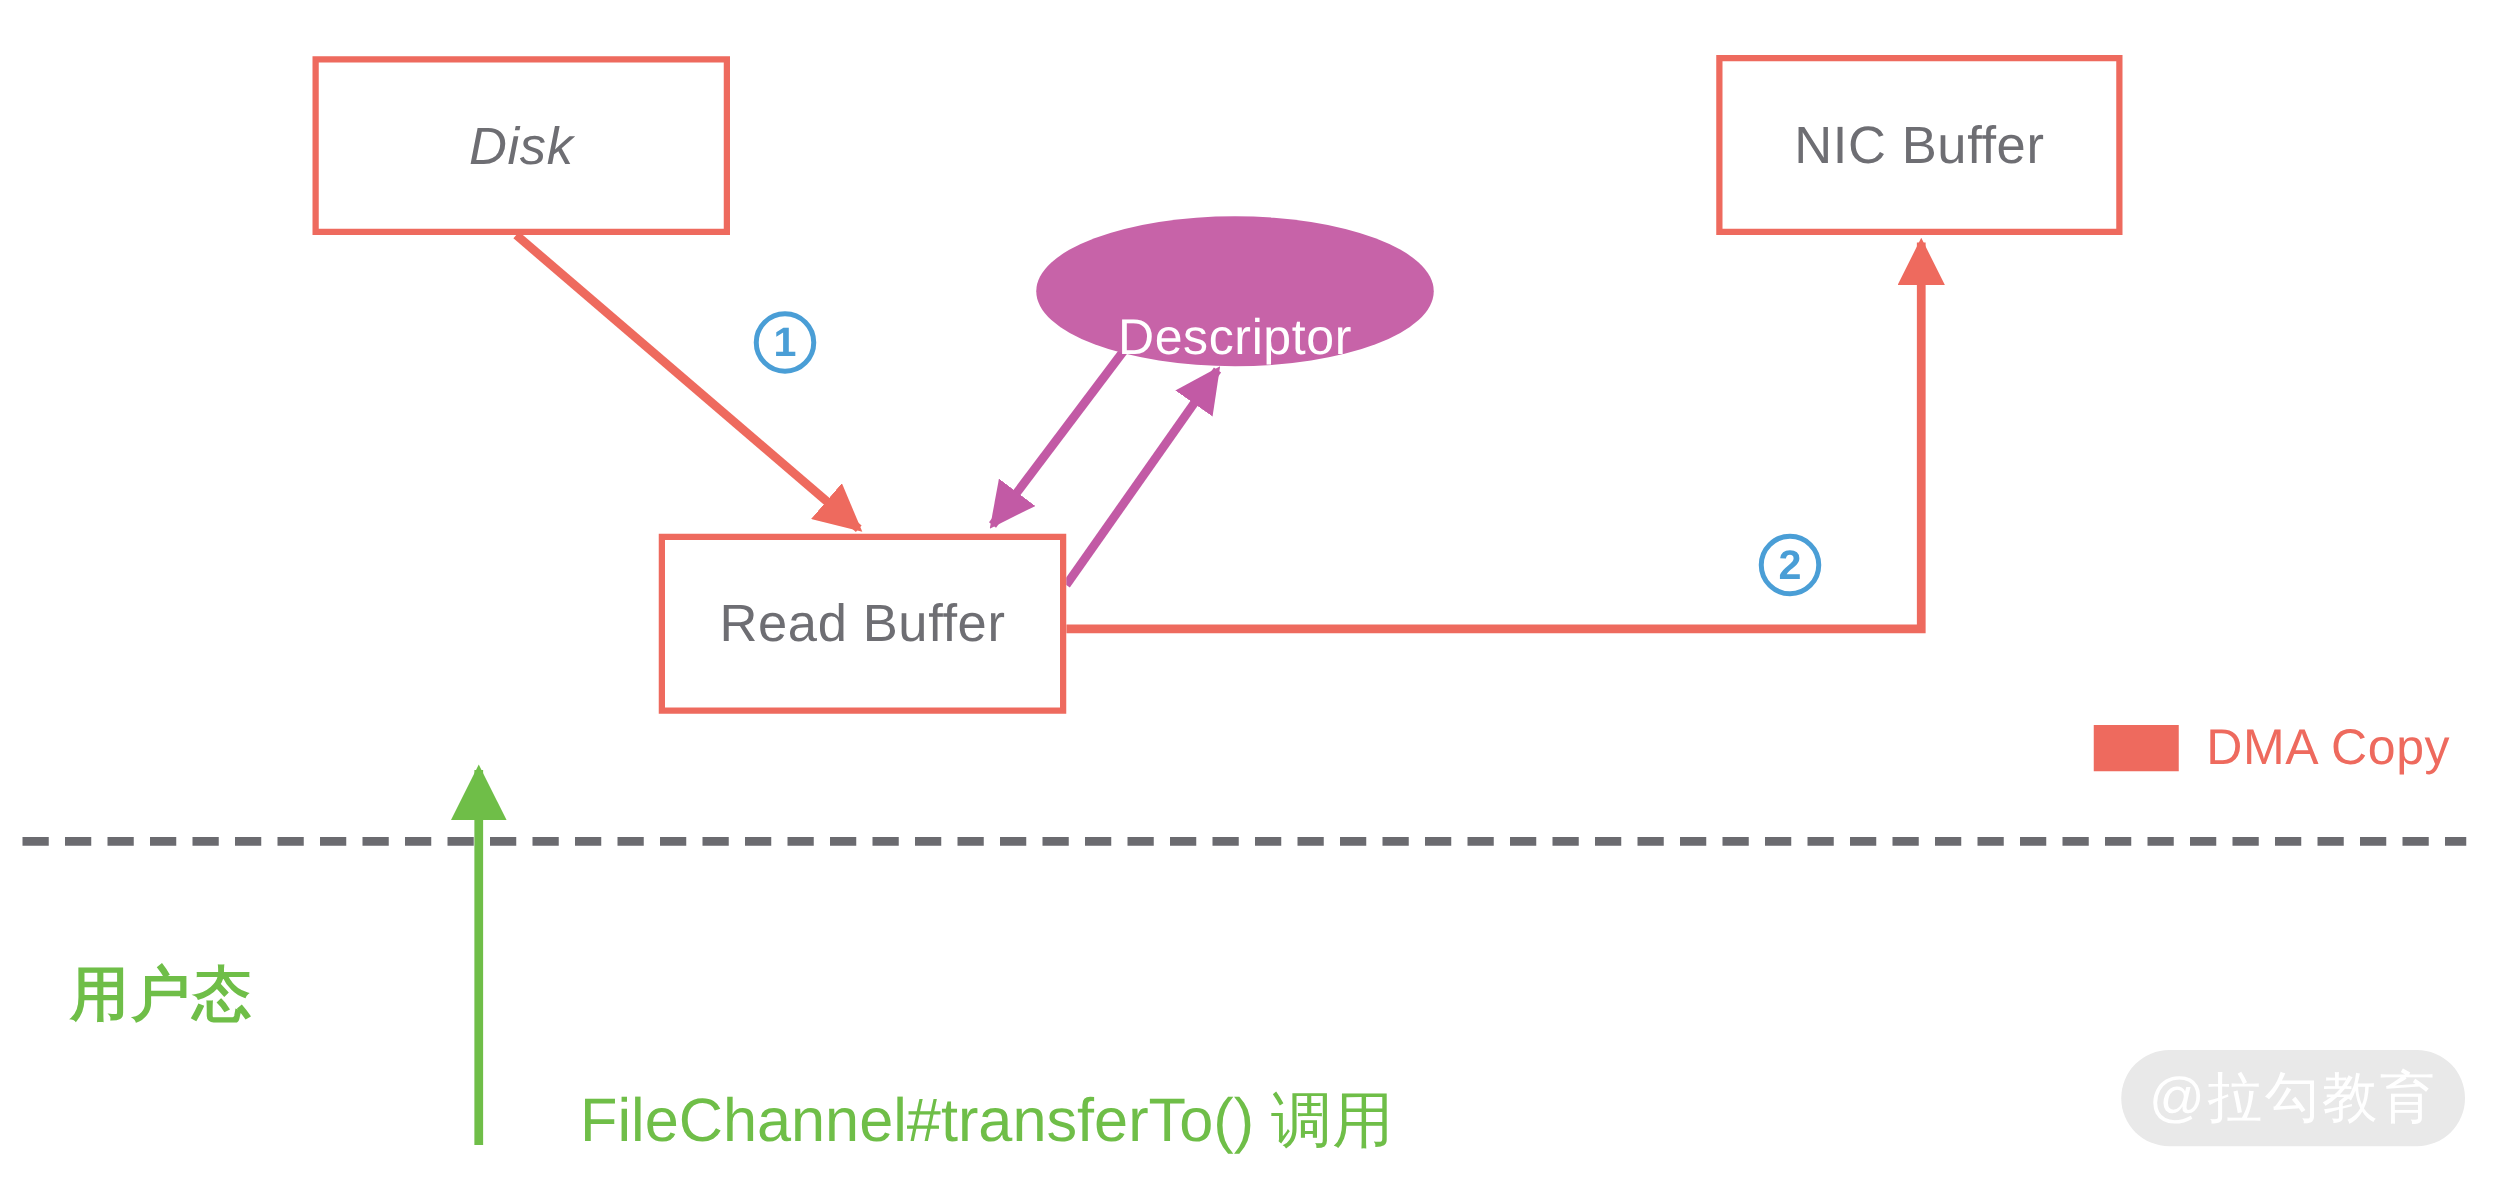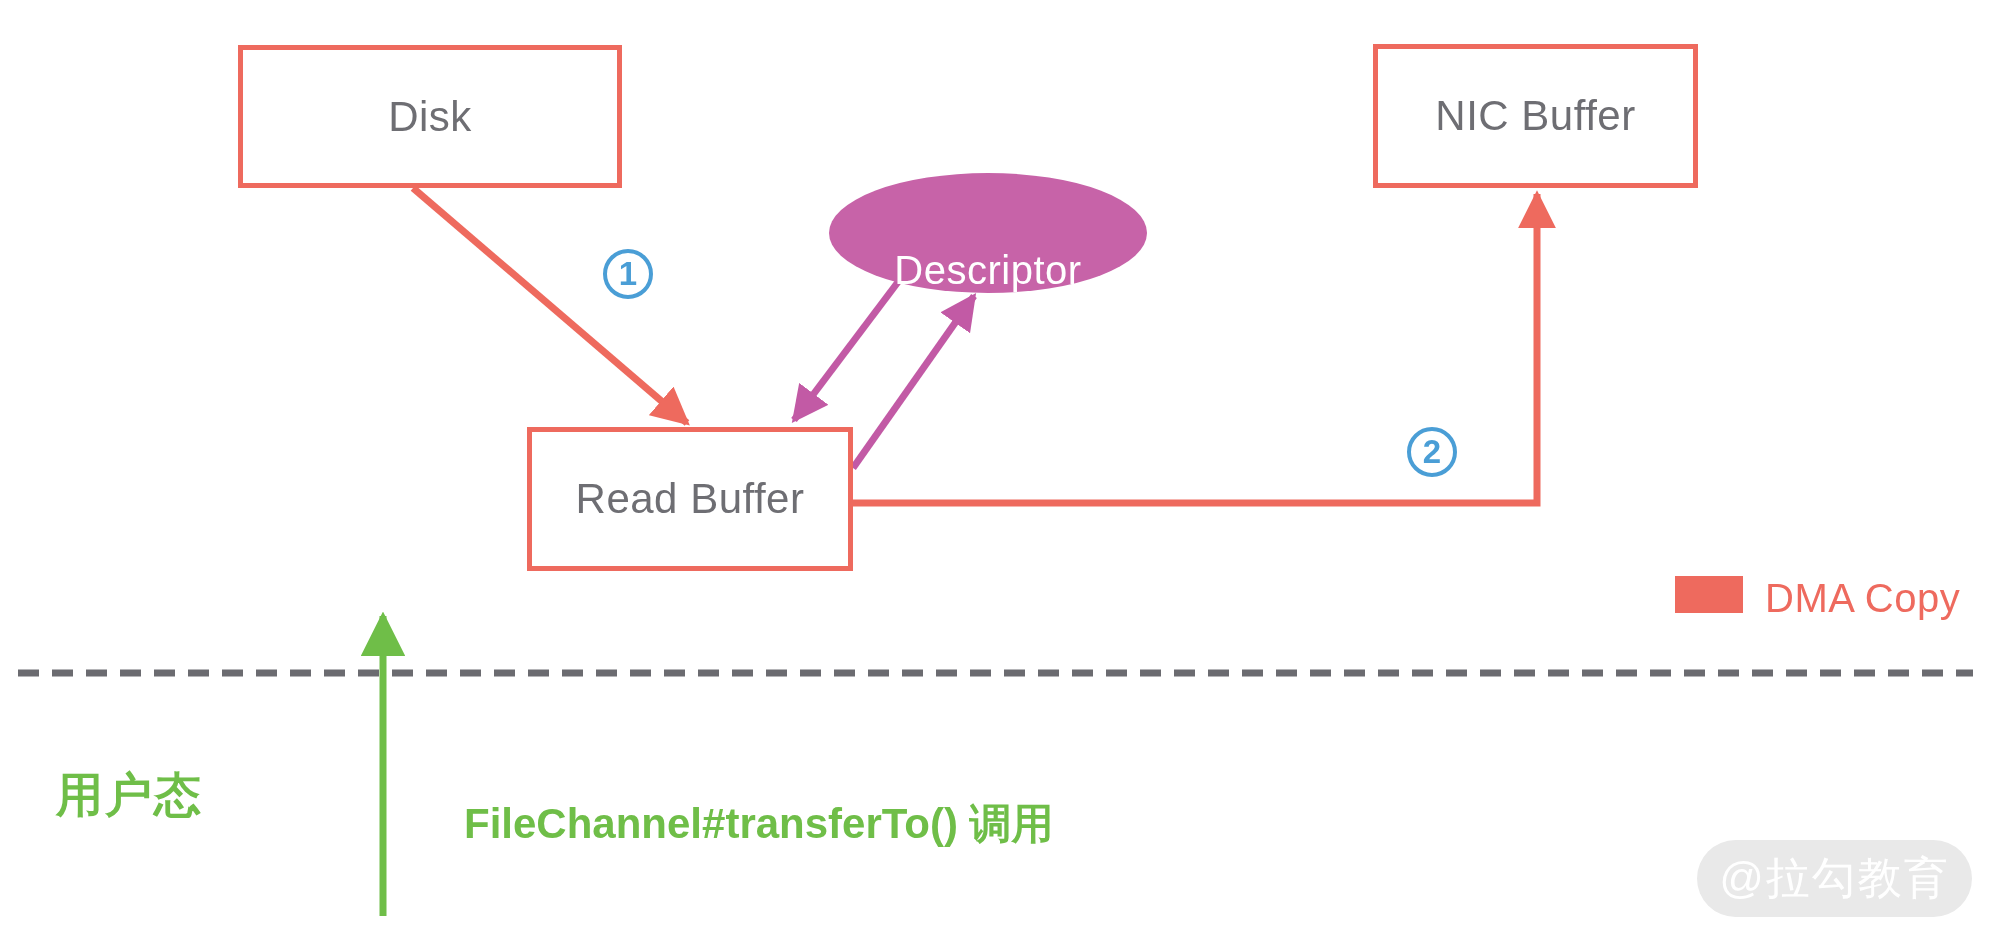--- a/index.html
+++ b/index.html
@@ -26,21 +26,21 @@
   .node{
     position:absolute;z-index:2;
     box-sizing:border-box;
     display:flex;align-items:center;justify-content:center;
     background:#fff;
     border:5px solid var(--c-dma);
     color:var(--c-node_text);
     font-size:42px;
     letter-spacing:.5px;
   }
-  .node-disk{left:238px;top:45px;width:384px;height:143px;}
+  .node-disk{left:250px;top:45px;width:334px;height:143px;font-style:italic;}
   .node-nic{left:1373px;top:44px;width:325px;height:144px;}
   .node-read{left:527px;top:427px;width:326px;height:144px;}
   .node-descriptor{
     position:absolute;z-index:2;
     left:829px;top:173px;width:318px;height:120px;
     border-radius:50%;
     background:var(--c-purple_fill);
     display:flex;align-items:flex-end;justify-content:center;
     color:#fff;font-size:40px;letter-spacing:.5px;
   }
@@ -57,28 +57,28 @@
   .step-1{left:603px;top:249px;}
   .step-2{left:1407px;top:427px;}
   .region-label{
     position:absolute;z-index:3;
     font-size:47px;font-weight:bold;letter-spacing:2px;
   }
   .region-kernel{left:56px;top:540px;color:var(--c-dma);}
   .region-user{left:56px;top:748px;color:var(--c-green);margin-top:16px;}
   .call-label{
     position:absolute;z-index:3;
-    left:464px;top:796px;
+    left:464px;top:864px;
     color:var(--c-green);
-    font-size:42px;font-weight:bold;
+    font-size:49px;font-weight:normal;
   }
   .legend{
     position:absolute;z-index:3;
     left:1675px;top:576px;
-    display:flex;align-items:flex-start;gap:22px;
+    display:flex;align-items:center;gap:22px;
   }
   .legend-swatch{width:68px;height:37px;background:var(--c-dma);}
   .legend-text{color:var(--c-dma);font-size:40px;font-weight:500;letter-spacing:.5px;}
   .watermark{
     position:absolute;z-index:3;
     left:1697px;top:840px;width:275px;height:77px;
     background:var(--c-watermark_bg);
     border-radius:40px;
     display:flex;align-items:center;justify-content:center;
     color:var(--c-watermark_text);

